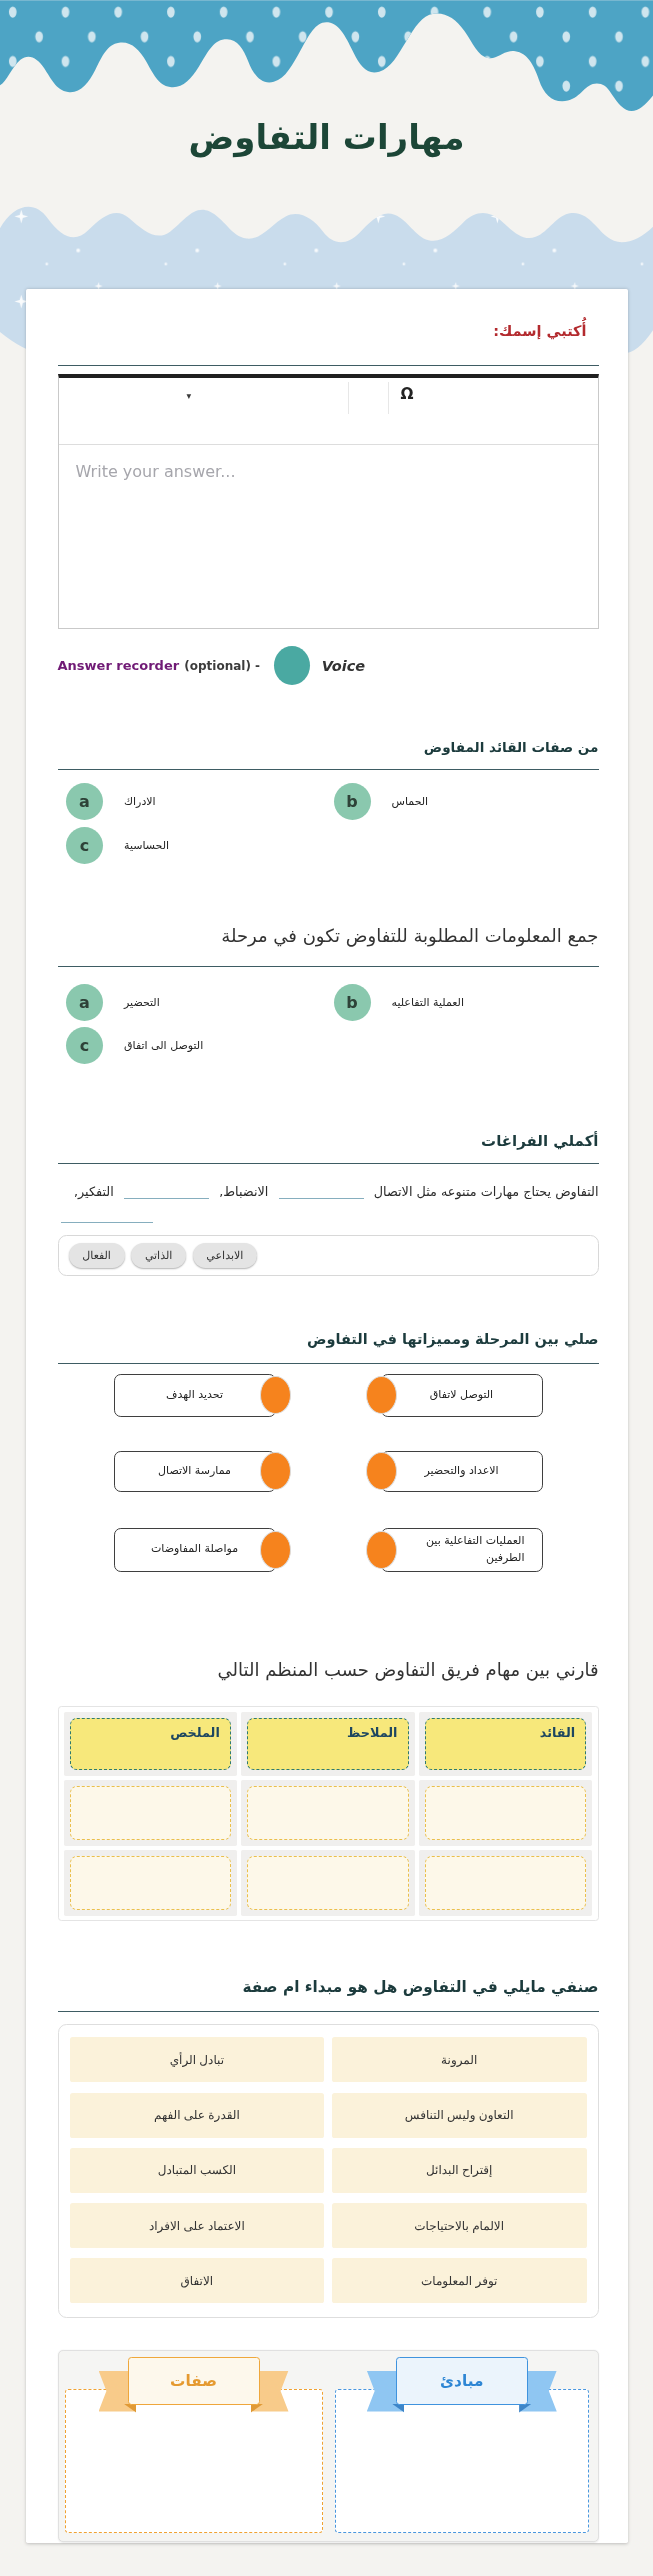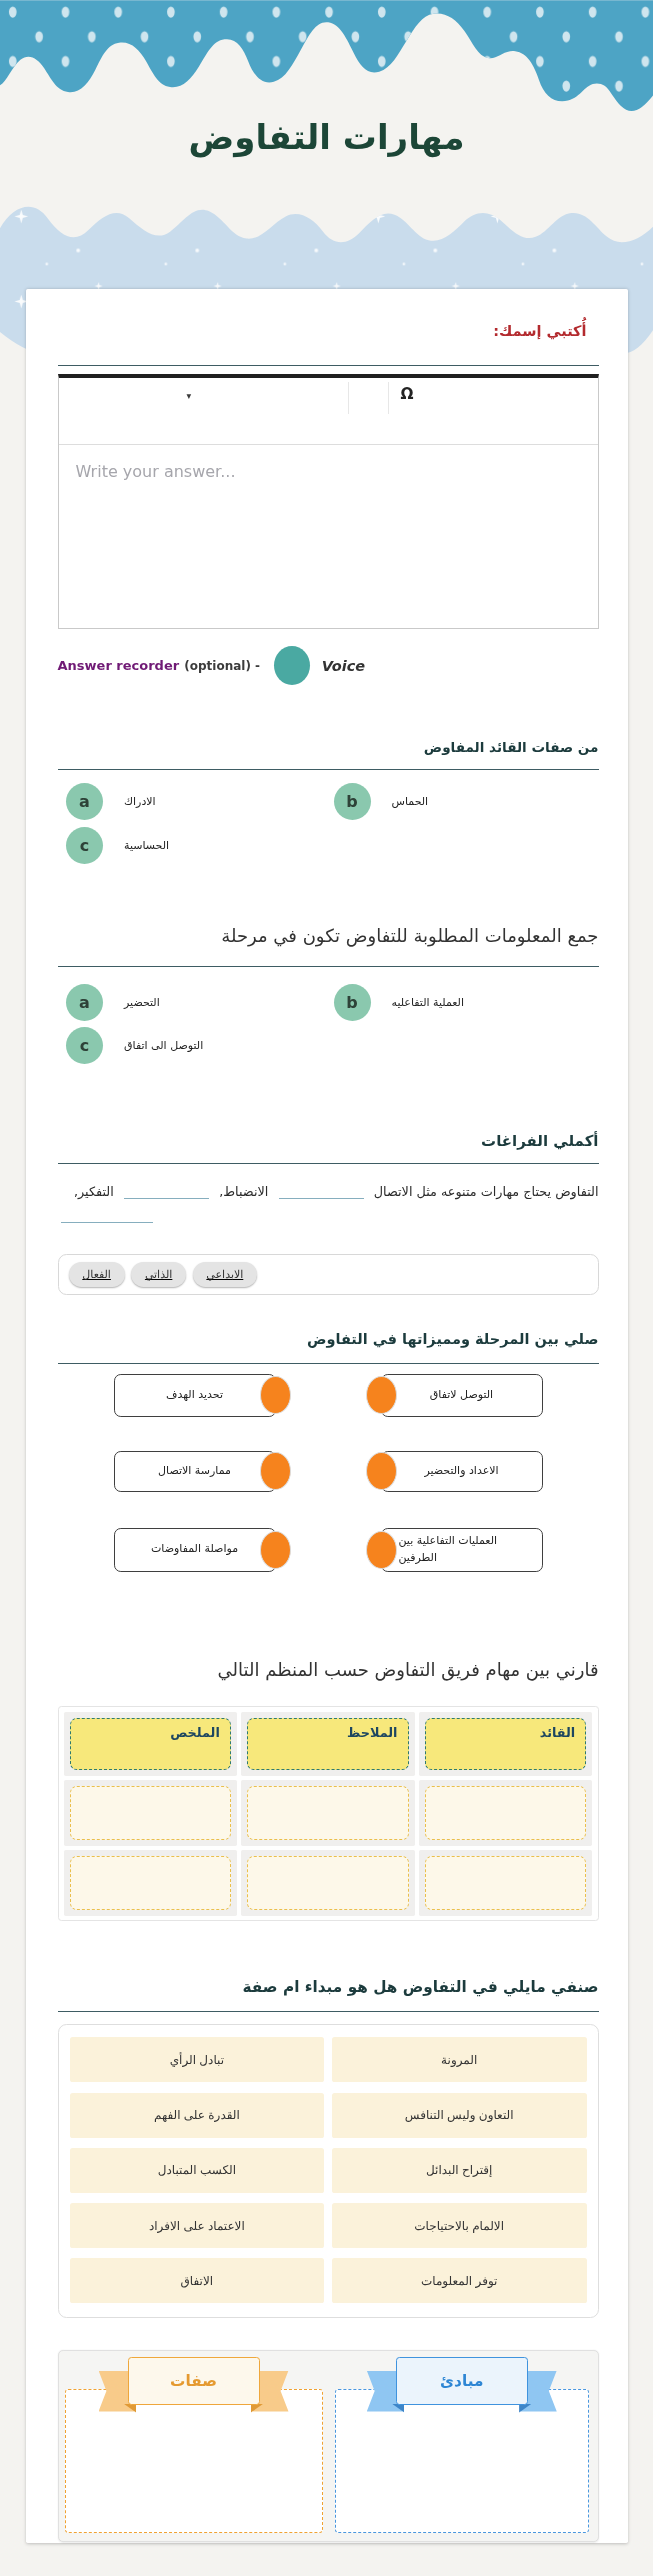--- a/index.html
+++ b/index.html
@@ -50,33 +50,33 @@
 
   
   .s-q3{top:840px;}
   .s-q3 .h-bold{font-size:15px;line-height:24px;}
   .s-q3 .q-divider{margin-top:10.2px;}
   .fb-line1{margin-top:11px;display:flex;direction:rtl;align-items:flex-end;gap:10.2px;height:24px;
     font-size:12.8px;color:#2b2b2b;}
   .fb-line2{display:flex;direction:ltr;align-items:flex-end;height:24px;padding-left:3.4px;}
   .blank{display:inline-block;width:85px;height:18.7px;border-bottom:1.7px solid #86aebe;cursor:pointer;}
   .fb-line2 .blank{width:92px;}
-  .word-bank{margin-top:31px;height:41px;border:0.9px solid #d8d8d8;border-radius:8.5px;
-    display:flex;align-items:center;gap:6.8px;padding:0 10.2px;box-sizing:border-box;direction:ltr;text-decoration:underline;}
+  .word-bank{margin-top:12px;height:41px;border:0.9px solid #d8d8d8;border-radius:8.5px;
+    display:flex;align-items:center;gap:6.8px;padding:0 10.2px;box-sizing:border-box;direction:ltr;}
   .pill{background:#e4e4e4;border-radius:13.6px;padding:6px 13.6px;font-size:11px;color:#333;
     direction:rtl;box-shadow:0 0.9px 1.7px rgba(0,0,0,.3);border:none;cursor:grab;}
 
   
   .s-q4{top:1038px;}
   .s-q4 .h-bold{font-size:14.5px;}
   .s-q4 .q-divider{margin-top:10.2px;}
   .m-row{position:relative;}
   .m-row.r1{margin-top:10.2px;height:60px;} .m-row.r2{margin-top:17px;height:58px;} .m-row.r3{margin-top:18.7px;height:61px;}
   .m-box{position:absolute;top:0;bottom:17px;width:162px;border:1.3px solid #3f3f3f;border-radius:6.8px;
-    background:#fff;display:flex;align-items:center;justify-content:center;text-align:left;
+    background:#fff;display:flex;align-items:center;justify-content:center;text-align:right;
     font-size:11px;color:#222;direction:rtl;padding:17px 17px;box-sizing:border-box;line-height:1.5;}
   .m-box.lft{left:56px;} .m-box.rgt{left:323px;}
   .m-dot{position:absolute;top:50%;transform:translateY(-50%);width:31px;height:38px;border-radius:50%;
     background:#f6831d;border:1.7px solid #dcdcdc;cursor:pointer;box-sizing:border-box;}
   .m-box.lft .m-dot{right:-16px;} .m-box.rgt .m-dot{left:-16px;}
 
   
   .s-q5{top:1368px;}
   .cmp-grid{margin-top:23px;height:215px;border:0.9px solid #e4e4e4;border-radius:3.4px;background:#fff;
     box-sizing:border-box;padding:5.1px;display:grid;direction:rtl;

